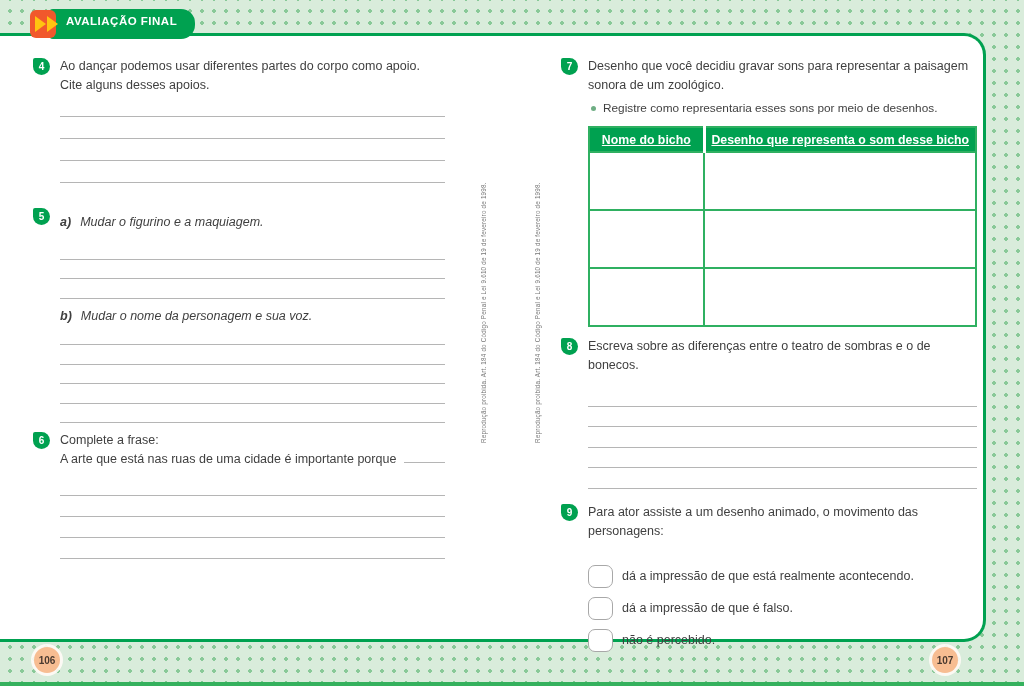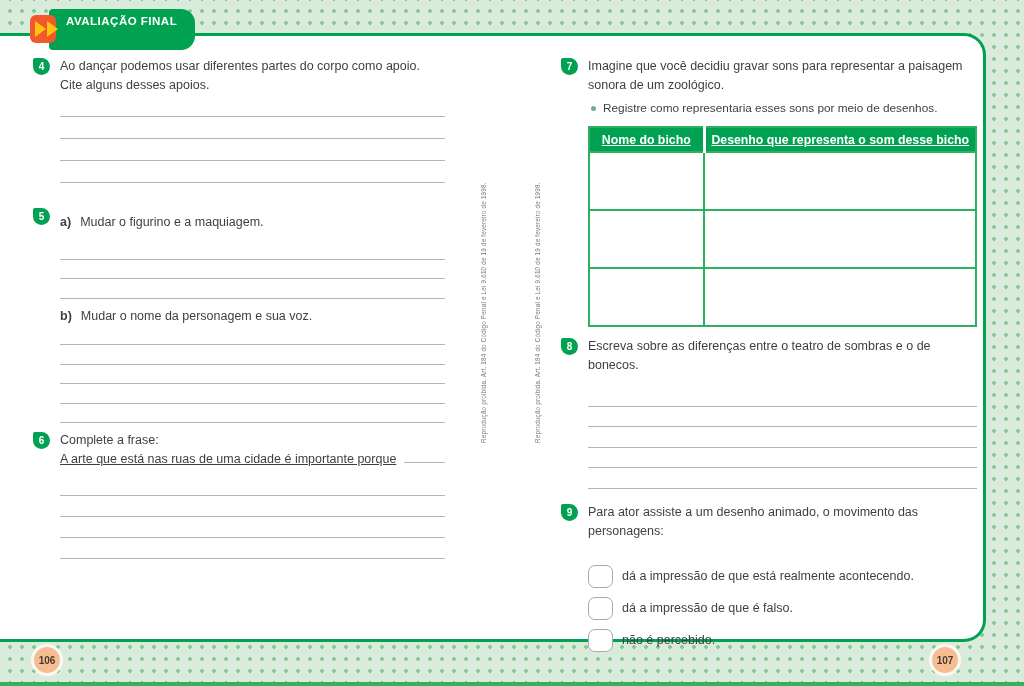--- a/index.html
+++ b/index.html
@@ -15,41 +15,41 @@
   .panel {
     position:absolute; left:0; top:33px; width:986px; height:609px; background:#ffffff;
     border:3px solid #00a150; border-left:none; border-radius:0 22px 22px 0; z-index:1;
   }
   
   .header { position:absolute; left:30px; top:9px; display:flex; align-items:center; z-index:3; }
   .arrow-box { position:relative; width:26px; height:28px; background:#f1582c; border-radius:6px; z-index:2; flex:none; }
   .chev { position:absolute; top:6px; width:0; height:0; border-top:8px solid transparent; border-bottom:8px solid transparent; border-left:11px solid #ffc410; }
   .chev1 { left:5px; } .chev2 { left:17px; }
   .header-pill { margin-left:-7px; background:#00a150; color:#fff; font-weight:bold; font-size:11.5px;
-    letter-spacing:0.5px; padding:7px 18px 22px 17px; border-radius:4px 14px 14px 4px; line-height:1; z-index:1; }
+    letter-spacing:0.5px; padding:7px 18px 11px 17px; border-radius:4px 14px 14px 4px; line-height:1; z-index:1; }
   
   .col { position:absolute; top:57px; z-index:2; }
   .col-left  { left:33px;  width:412px; }
   .col-right { left:561px; width:416px; }
   .question { display:grid; grid-template-columns:27px 1fr; }
   .qnum { width:17px; height:17px; background:#00a150; border-radius:2px 50% 50% 50%;
     color:#fff; font-size:10px; font-weight:bold; display:flex; align-items:center; justify-content:center; margin-top:1px; }
   .qtext { font-size:12.5px; line-height:19px; }
   .lines .answer-line { height:22px; border-bottom:1px solid #b5b5b5; }
   .lines-q4 { margin-top:0; }
   .q5 { margin-top:24px; }
-  .option { margin-top:7px; font-size:12.5px; line-height:17px; }
+  .option { margin-top:7px; font-size:12.5px; line-height:17px;font-style:italic; }
   .opt-label { font-weight:bold; margin-right:9px; }
   .lines-opt .answer-line { height:19.5px; }
   .lines-a { margin-top:9px; }
   .option-b { margin-top:9px; }
   .lines-b { margin-top:1px; }
   .q6 { margin-top:8px; }
   .sentence-row { display:flex; align-items:baseline; margin-top:0; }
-  .sentence-row .qtext { white-space:nowrap;text-decoration:underline; }
+  .sentence-row .qtext { white-space:nowrap; }
   .inline-line { flex:1; border-bottom:1px solid #b5b5b5; height:13px; margin-left:8px; }
   .lines-q6 { margin-top:6px; } .lines-q6 .answer-line { height:21px; }
   
   .bullets { list-style:none; margin-top:4px; }
   .bullet-item { display:flex; align-items:flex-start; font-size:11.8px; line-height:19px; margin-top:3px; }
   .dot { width:5px; height:5px; border-radius:50%; background:#6fae84; margin:7px 7px 0 3px; flex:none; }
   .animal-table { border-collapse:collapse; width:100%; margin-top:8px; table-layout:fixed; border:2px solid #2fb061; }
   .animal-table th { background:#00a150; color:#fff; font-size:12.3px; font-weight:bold; height:25px; text-align:center; padding:0 4px;text-decoration:underline; }
   .animal-table th + th { border-left:3px solid #ffffff; }
   .animal-table td { border:2px solid #2fb061; height:58px; background:#fff; }
@@ -142,21 +142,21 @@
           </div>
       </div>
     </div>
   </div>
 
   <div class="col col-right">
 
     <div class="question">
       <span class="qnum">7</span>
       <div class="qbody">
-        <p class="qtext">Imagine que você decidiu gravar sons para representar a paisagem sonora de um zoológico.</p>
+        <p class="qtext">Desenho que você decidiu gravar sons para representar a paisagem sonora de um zoológico.</p>
         <ul class="bullets">
             <li class="bullet-item">
             <span class="dot"></span>
             <span class="bullet-text">Registre como representaria esses sons por meio de desenhos.</span>
           </li>
           </ul>
         <table class="animal-table">
           <thead>
             <tr>
               <th>Nome do bicho</th>

